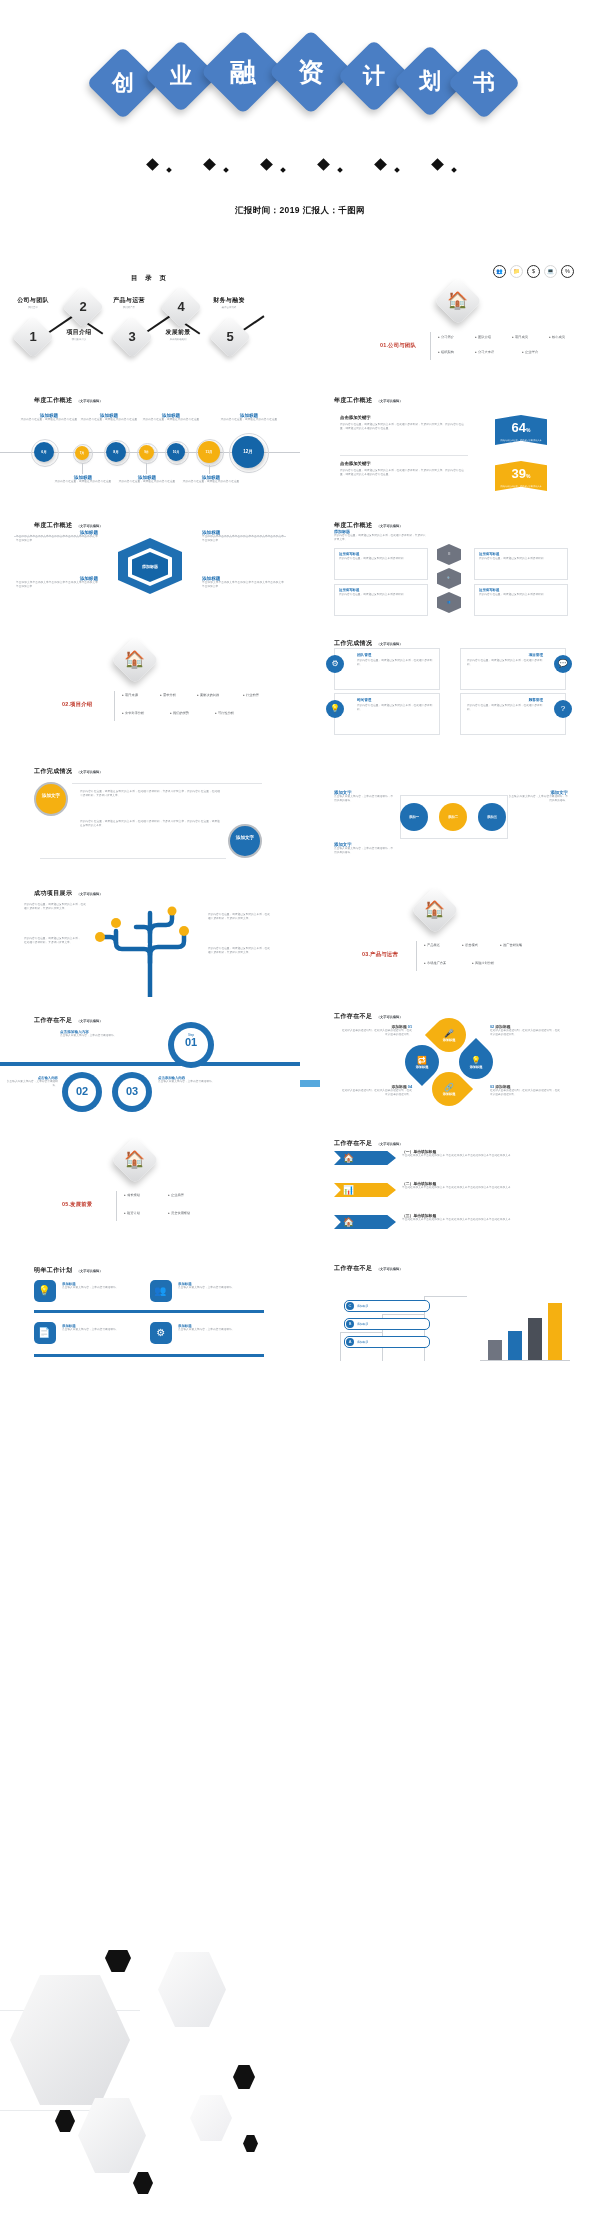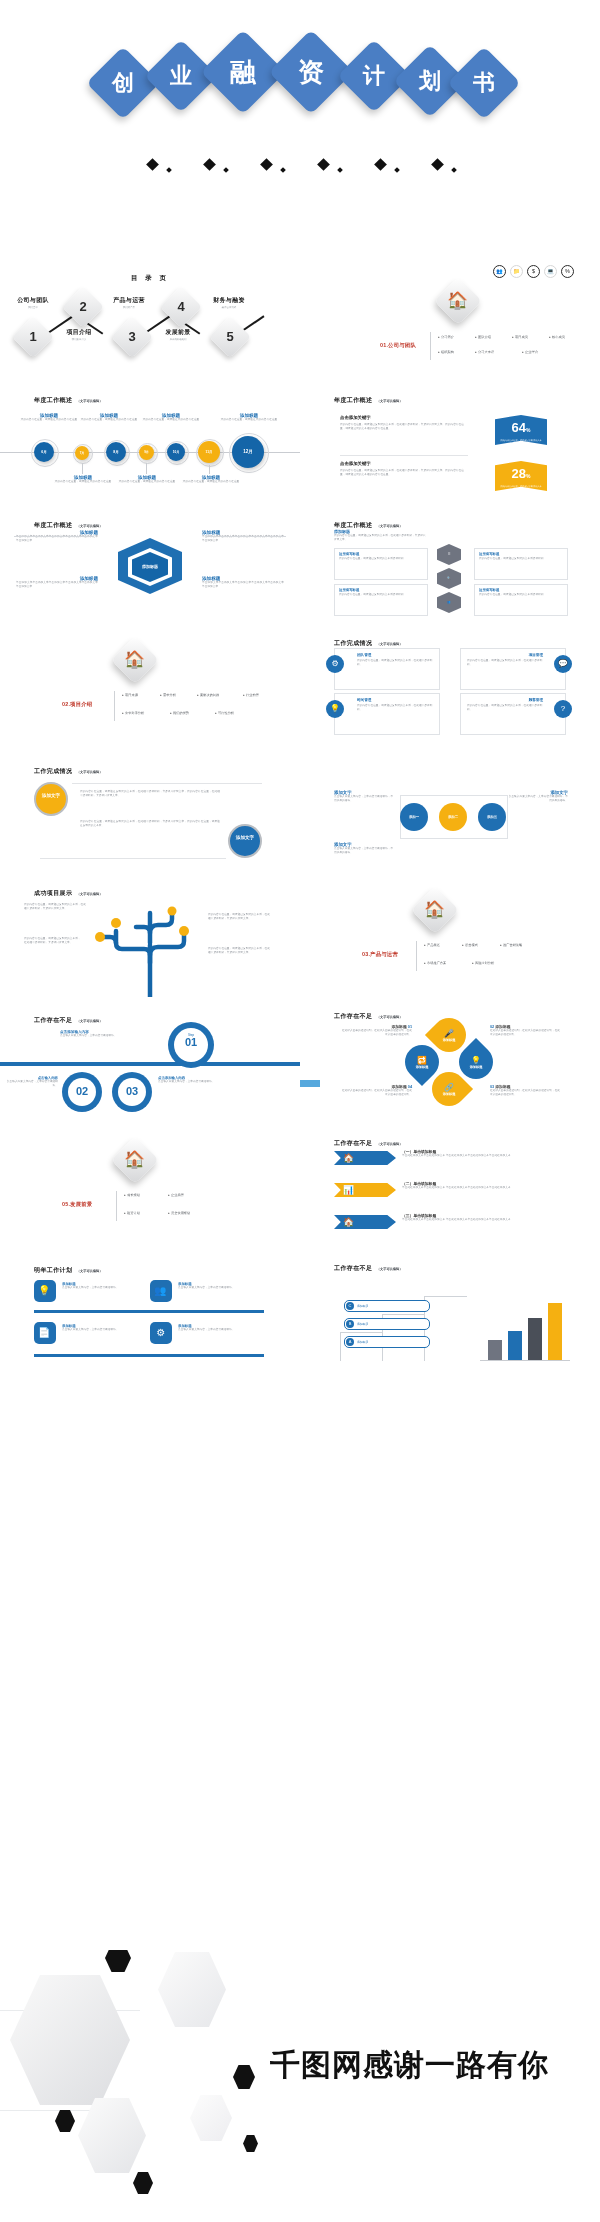--- a/index.html
+++ b/index.html
@@ -143,20 +143,21 @@
   <div class="kite sm" style="left:224px;top:168px;"></div>
   <div class="kite" style="left:262px;top:160px;"></div>
   <div class="kite sm" style="left:281px;top:168px;"></div>
   <div class="kite" style="left:319px;top:160px;"></div>
   <div class="kite sm" style="left:338px;top:168px;"></div>
   <div class="kite" style="left:376px;top:160px;"></div>
   <div class="kite sm" style="left:395px;top:168px;"></div>
   <div class="kite" style="left:433px;top:160px;"></div>
   <div class="kite sm" style="left:452px;top:168px;"></div>
 
+  <div id="cover-sub">汇报时间：2019  汇报人：千图网</div>
 </section>
 
 <section class="slide" id="toc">
   <h3>目 录 页</h3>
 
   <div class="tline" style="left:48px;top:82px;width:30px;transform:rotate(-34deg);"></div>
   <div class="tline" style="left:78px;top:66px;width:30px;transform:rotate(34deg);"></div>
   <div class="tline" style="left:145px;top:82px;width:30px;transform:rotate(-34deg);"></div>
   <div class="tline" style="left:175px;top:66px;width:30px;transform:rotate(34deg);"></div>
   <div class="tline" style="left:239px;top:82px;width:30px;transform:rotate(-34deg);"></div>
@@ -286,21 +287,21 @@
   <div class="tiny" style="left:40px;top:48px;width:128px;position:absolute;">您的内容打在这里，或者通过复制您的文本后，在此框中选择粘贴，并选择只保留文字。您的内容打在这里，或者通过您的文本框的内容打在这里。</div>
   <div class="hr" style="left:40px;top:80px;width:128px;"></div>
   <div class="kw" style="left:40px;top:86px;">点击添加关键字</div>
   <div class="tiny" style="left:40px;top:94px;width:128px;position:absolute;">您的内容打在这里，或者通过复制您的文本后，在此框中选择粘贴，并选择只保留文字。您的内容打在这里，或者通过您的文本框的内容打在这里。</div>
 
   <div class="pen" style="left:195px;top:40px;background:#1f6fb2;">
     <div class="n"><span>64</span><sub>%</sub></div>
     <div class="d">您的内容打在这里，或者通过复制您的文本后，在此框中选择粘贴。</div>
     </div>
   <div class="pen" style="left:195px;top:86px;background:#f5b011;">
-    <div class="n"><span>28</span><sub>%</sub></div>
+    <div class="n"><span>39</span><sub>%</sub></div>
     <div class="d">您的内容打在这里，或者通过复制您的文本后，在此框中选择粘贴。</div>
     </div>
 </section>
 
 <section class="slide" style="left:0;top:500px;width:300px;height:125px;">
   <div style="position:absolute;left:34px;top:13px;">
     <span class="sec-title">年度工作概述</span>
     <span class="sec-sub">（文字可以编辑）</span>
   </div>
   <div class="hex" style="left:118px;top:38px;width:64px;height:56px;"></div>
@@ -682,14 +683,13 @@
   <div class="thin" style="left:0;top:160px;width:110px;"></div>
   <div class="hexg" style="left:10px;top:25px;width:120px;height:130px;background:linear-gradient(135deg,#fafafa,#dcdde0);box-shadow:4px 6px 12px rgba(0,0,0,.12);"></div>
   <div class="hexg" style="left:158px;top:2px;width:68px;height:75px;background:linear-gradient(135deg,#fcfcfc,#e6e7ea);box-shadow:3px 4px 9px rgba(0,0,0,.10);"></div>
   <div class="hexg" style="left:78px;top:148px;width:68px;height:75px;background:linear-gradient(135deg,#fcfcfc,#e3e4e7);box-shadow:3px 4px 9px rgba(0,0,0,.10);"></div>
   <div class="hexg" style="left:190px;top:145px;width:42px;height:46px;background:linear-gradient(135deg,#fdfdfd,#ededf0);box-shadow:2px 3px 7px rgba(0,0,0,.08);"></div>
   <div class="blk" style="left:105px;top:-6px;width:26px;height:28px;"></div>
   <div class="blk" style="left:55px;top:160px;width:20px;height:22px;"></div>
   <div class="blk" style="left:133px;top:222px;width:20px;height:22px;"></div>
   <div class="blk" style="left:233px;top:115px;width:22px;height:24px;"></div>
   <div class="blk" style="left:243px;top:185px;width:15px;height:17px;"></div>
-  <div id="end-title">千图网感谢一路有你</div>
 </section>
 
 </body></html>

